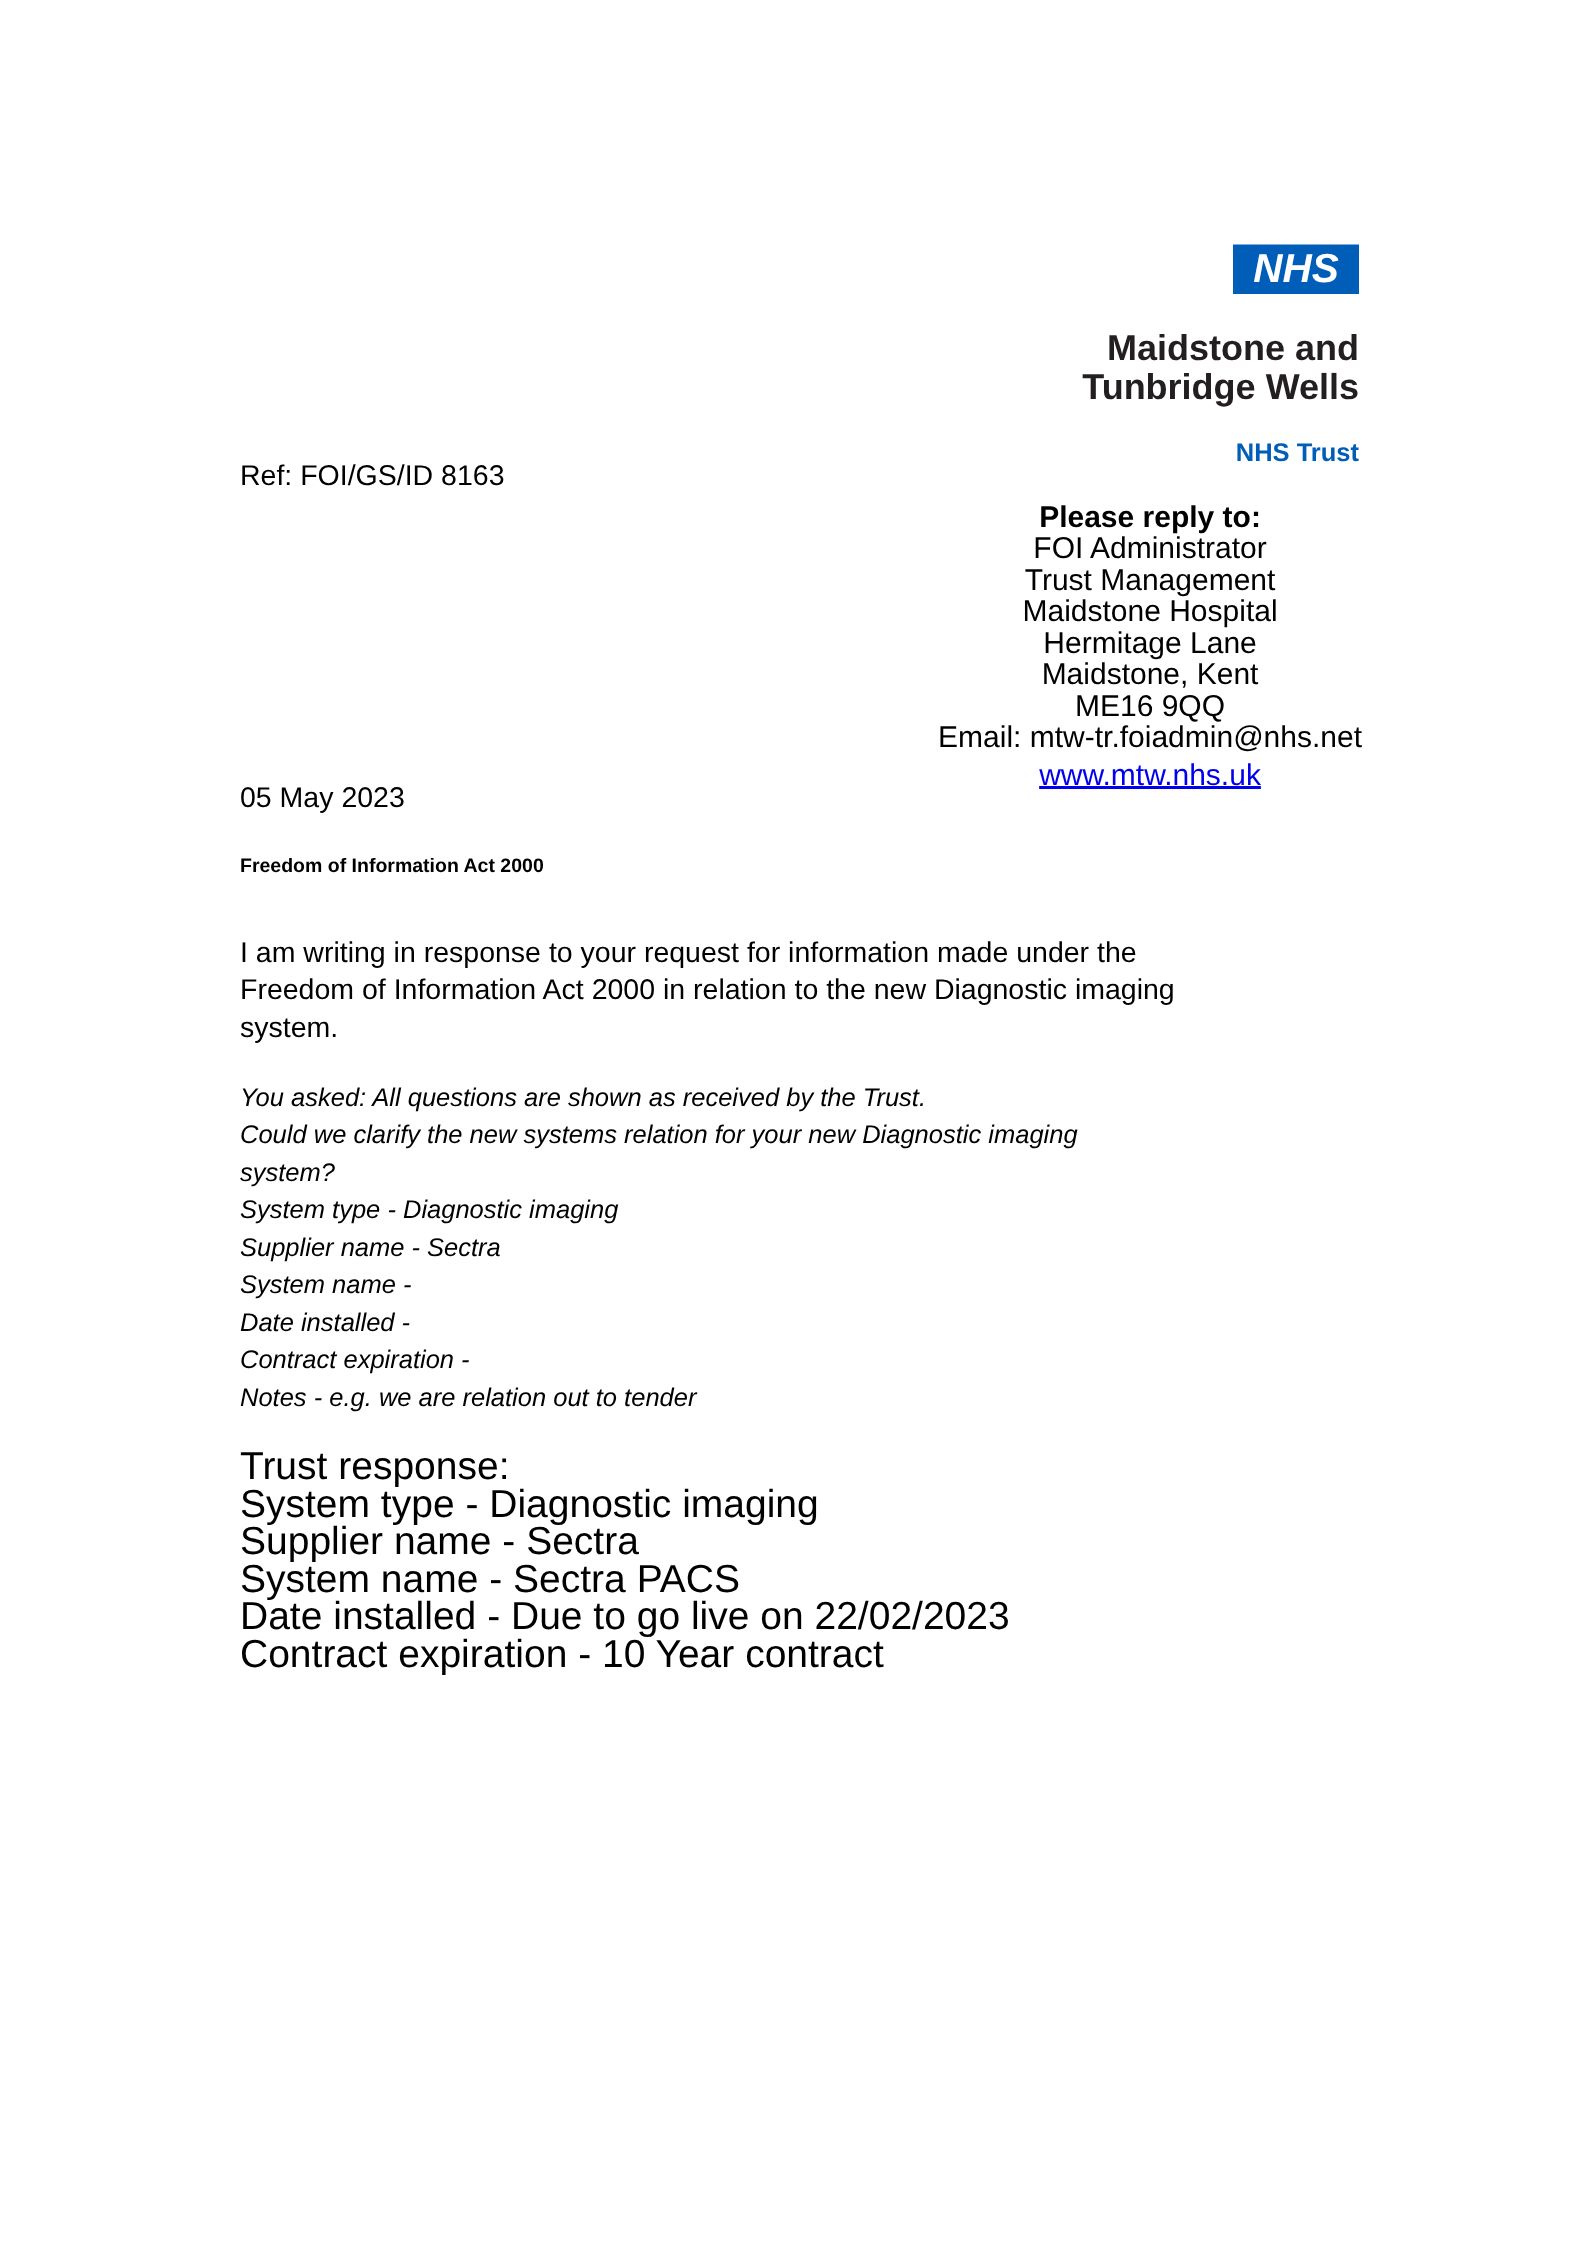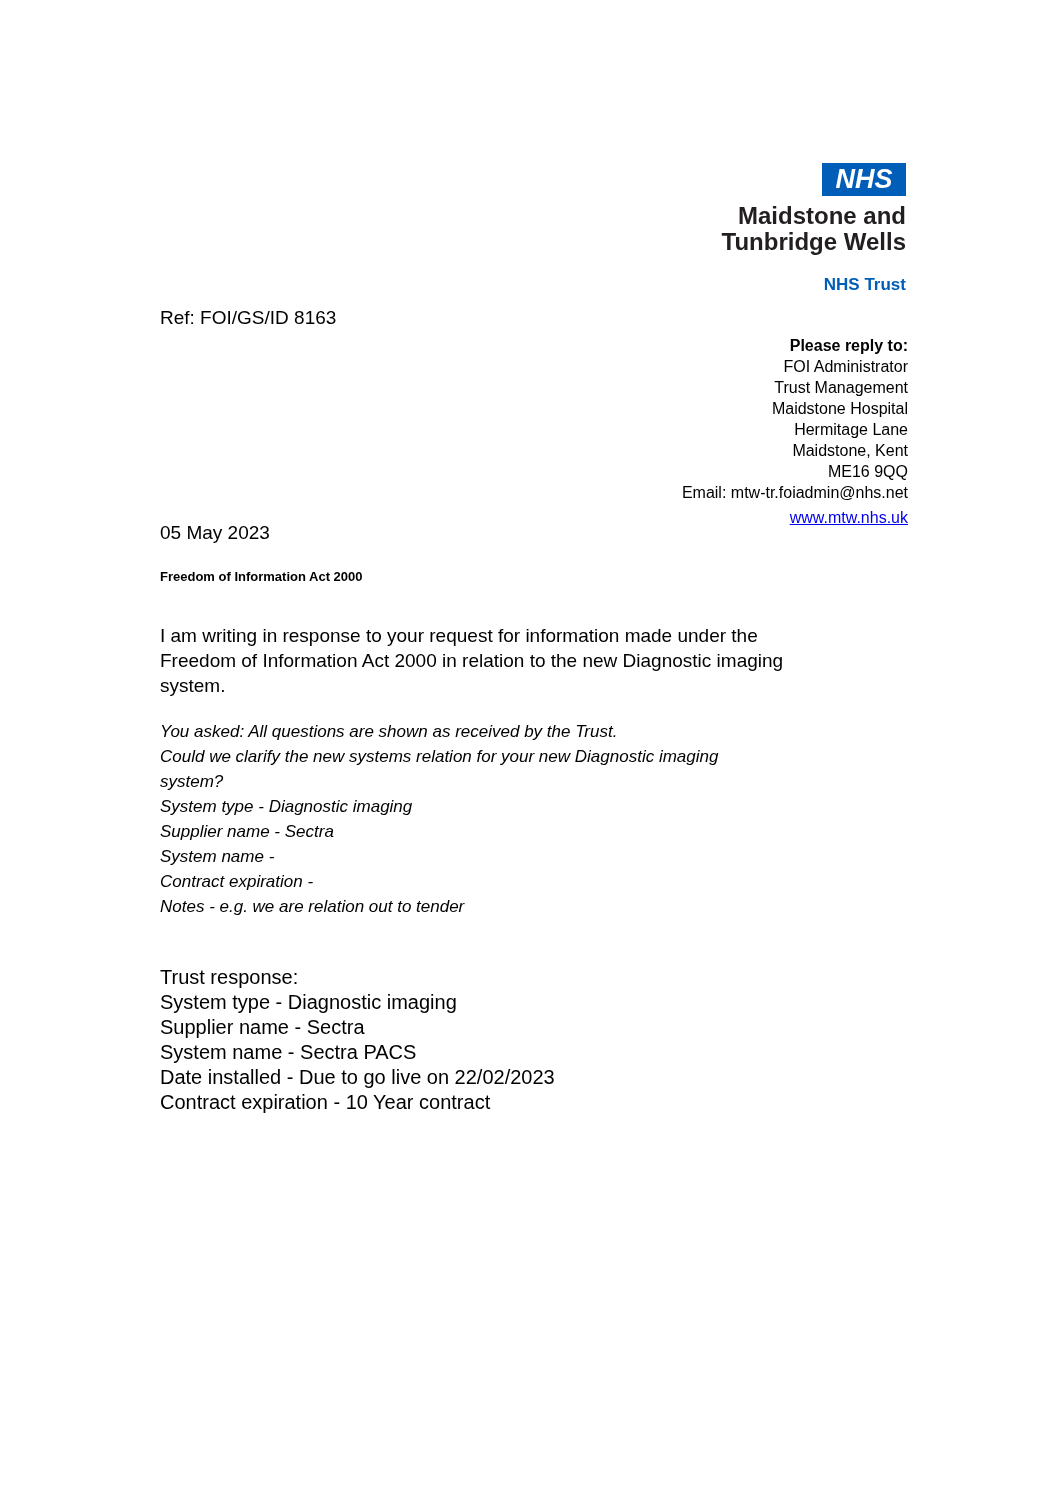--- a/index.html
+++ b/index.html
@@ -32,21 +32,21 @@
     color: #ffffff;
     width: 84px;
     height: 33px;
     line-height: 33px;
     text-align: center;
     font-size: 27px;
     font-weight: bold;
     font-style: italic;
     letter-spacing: 0px;
   }
-  .org-lines { margin-top: 7px; }
+  .org-lines { margin-top: 24px; }
   .org-line {
     font-size: 24px;
     font-weight: bold;
     color: var(--org-text);
     line-height: 26px;
   }
   .trust-label {
     margin-top: 20px;
     font-size: 17px;
     font-weight: bold;
@@ -59,22 +59,22 @@
     top: 307px;
     left: 160px;
     font-size: 19px;
   }
 
   
   .reply-block {
     position: absolute;
     top: 335px;
     right: 150px;
-    text-align: right;
-    font-size: 16px;
+    text-align: center;
+    font-size: 20px;
     line-height: 21px;
   }
   .reply-heading { font-weight: bold; }
   .website-link {
     display: inline-block;
     margin-top: 4px;
     color: var(--link-color);
     text-decoration: underline;
     cursor: pointer;
   }
@@ -105,21 +105,21 @@
     top: 719px;
     left: 160px;
     font-size: 17px;
     line-height: 25px;
     font-style: italic;
   }
   .response-block {
     position: absolute;
     top: 965px;
     left: 160px;
-    font-size: 20px;
+    font-size: 26px;
     line-height: 25px;
   }
 </style>
 </head>
 <body>
 
 <div class="page">
 
   <div class="logo-block">
     <div class="nhs-box">NHS</div>
@@ -156,20 +156,21 @@
     <div>system.</div>
   </div>
 
   <div class="request-block">
     <div>You asked: All questions are shown as received by the Trust.</div>
     <div>Could we clarify the new systems relation for your new Diagnostic imaging</div>
     <div>system?</div>
     <div>System type - Diagnostic imaging</div>
     <div>Supplier name - Sectra</div>
     <div>System name -</div>
+    <div>Date installed -</div>
     <div>Contract expiration -</div>
     <div>Notes - e.g. we are relation out to tender</div>
   </div>
 
   <div class="response-block">
     <div>Trust response:</div>
     <div>System type - Diagnostic imaging</div>
     <div>Supplier name - Sectra</div>
     <div>System name - Sectra PACS</div>
     <div>Date installed - Due to go live on 22/02/2023</div>

